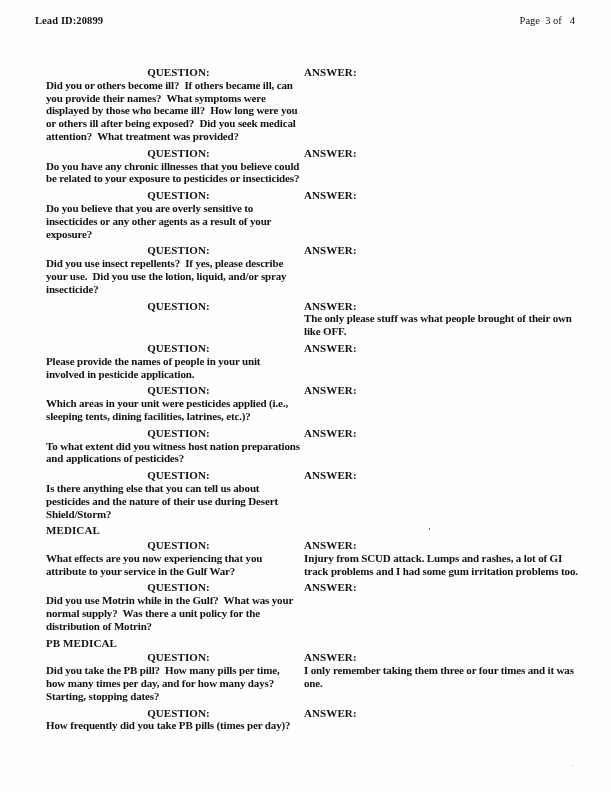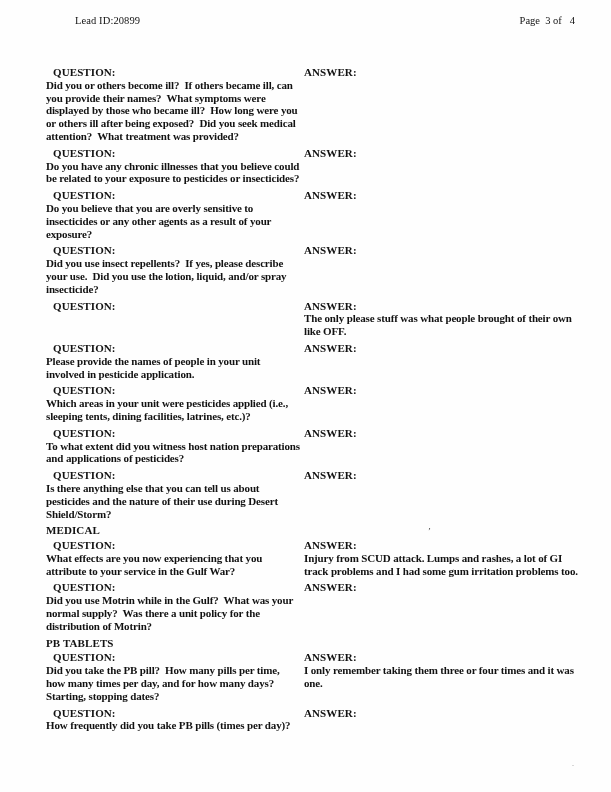--- a/index.html
+++ b/index.html
@@ -15,38 +15,38 @@
   .header {
     position: absolute;
     top: 14px;
     left: 35px;
     right: 36px;
     display: flex;
     justify-content: space-between;
     font-size: 10.5px;
     line-height: 13px;
   }
-  .lead-id { font-weight: 400; letter-spacing: 0.1px; margin-left: 40px; }
+  .lead-id { font-weight: 700; letter-spacing: 0.1px; }
   .page-num { white-space: pre; padding-left: 11px; }
   .content {
     position: absolute;
     top: 66px;
     left: 46px;
     right: 24px;
   }
   .qa-row { display: flex; margin-bottom: 4px; }
   .q-col { width: 258px; flex: none; }
   .a-col { flex: 1; max-width: 288px; }
   .q-label, .a-label {
     font-weight: 700;
     font-size: 11px;
     line-height: 12.8px;
     letter-spacing: 0.1px;
   }
-  .q-label { padding-left: 7px; }
+  .q-label { padding-left: 7px; text-align: center; }
   .q-text, .a-text {
     font-size: 11px;
     line-height: 12.8px;
     letter-spacing: -0.15px;
     white-space: pre-wrap;
     font-weight: bold;
   }
   .q-text { padding-right: 4px; }
   .section-header {
     font-weight: 700;
@@ -189,21 +189,21 @@
     <div class="q-col">
       <div class="q-label">QUESTION:</div>
       <div class="q-text">Did you use Motrin while in the Gulf?  What was your normal supply?  Was there a unit policy for the distribution of Motrin?</div>
     </div>
     <div class="a-col">
       <div class="a-label">ANSWER:</div>
       <div class="a-text"></div>
     </div>
   </div>
 
-  <div class="section-header">PB TABLETS</div>
+  <div class="section-header">PB MEDICAL</div>
 
   <div class="qa-row">
     <div class="q-col">
       <div class="q-label">QUESTION:</div>
       <div class="q-text">Did you take the PB pill?  How many pills per time, how many times per day, and for how many days?  Starting, stopping dates?</div>
     </div>
     <div class="a-col">
       <div class="a-label">ANSWER:</div>
       <div class="a-text">I only remember taking them three or four times and it was one.</div>
     </div>

